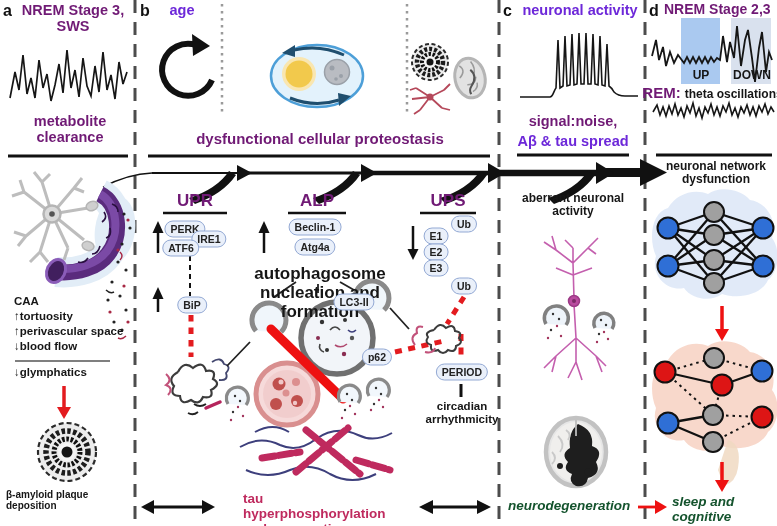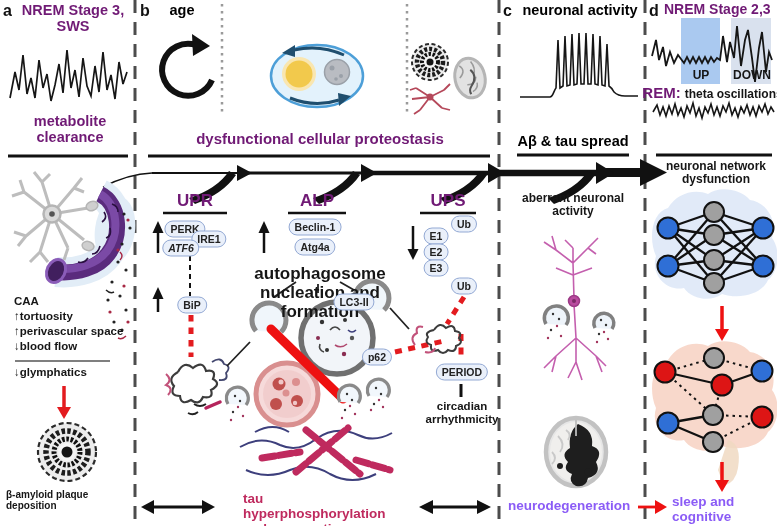--- a/index.html
+++ b/index.html
@@ -2,23 +2,23 @@
 <html><head>
 <meta charset="utf-8">
 <style>
   html,body{margin:0;padding:0;background:#fff;}
   #fig{position:relative;width:777px;height:526px;background:#ffffff;overflow:hidden;
        font-family:"Liberation Sans", sans-serif;}
   #art{position:absolute;left:0;top:0;}
   .txt{position:absolute;font-weight:bold;line-height:1.12;color:#161616;}
   .ctr{text-align:center;}
   .red{color:#701a75;}
-  .grn{color:#000000;}
+  .grn{color:#6d28d9;}
   .mag{color:#bf2a5e;}
-  .gry{color:#8b5cf6;}
+  .gry{color:#14532d;font-style:italic;}
   .ltr{font-size:16px;font-weight:800;color:#111;}
   .pill{position:absolute;transform:translate(-50%,-50%);background:#eaf0fa;border:1.6px solid #93a9d4;
         border-radius:9px;padding:0 5px;height:15px;line-height:14px;font-size:10.5px;font-weight:bold;
         color:#222;white-space:nowrap;z-index:3;}
   .remrow{display:flex;align-items:baseline;justify-content:center;gap:4px;white-space:nowrap;}
 </style>
 </head>
 <body>
 
 <div id="fig">
@@ -413,35 +413,36 @@
 
   <div class="txt ctr red" style="left:163px;top:191px;width:64px;font-size:17px;">UPR</div>
   <div class="txt ctr red" style="left:288px;top:191px;width:58px;font-size:17px;">ALP</div>
   <div class="txt ctr red" style="left:420px;top:191px;width:56px;font-size:17px;">UPS</div>
   <div class="txt ctr" style="left:248px;top:264px;width:144px;font-size:17px;">autophagosome nucleation and formation</div>
   <div class="txt ctr" style="left:424px;top:400px;width:76px;font-size:11.5px;">circadian arrhythmicity</div>
   <div class="txt mag" style="left:243px;top:491px;width:162px;font-size:13.5px;">tau hyperphosphorylation and aggregation</div>
 
   <div class="pill" style="left:185px;top:229px;">PERK</div>
   <div class="pill" style="left:209px;top:239px;">IRE1</div>
-  <div class="pill" style="left:181px;top:248px;font-style:italic;">ATF6</div>
+  <div class="pill" style="left:181px;top:248px;">ATF6</div>
   <div class="pill" style="left:192px;top:305px;">BiP</div>
   <div class="pill" style="left:315px;top:227px;">Beclin-1</div>
   <div class="pill" style="left:315px;top:247px;">Atg4a</div>
   <div class="pill" style="left:317px;top:302px;margin-left:37px;">LC3-II</div>
   <div class="pill" style="left:377px;top:357px;">p62</div>
   <div class="pill" style="left:464px;top:224px;">Ub</div>
   <div class="pill" style="left:436px;top:236px;">E1</div>
   <div class="pill" style="left:436px;top:252px;">E2</div>
   <div class="pill" style="left:436px;top:268px;">E3</div>
   <div class="pill" style="left:464px;top:286px;">Ub</div>
   <div class="pill" style="left:462px;top:372px;">PERIOD</div>
 
   <div class="txt ltr" style="left:503px;top:2px;">c</div>
   <div class="txt ctr grn" style="left:518px;top:2px;width:124px;font-size:14.5px;">neuronal activity</div>
+  <div class="txt ctr red" style="left:508px;top:113px;width:130px;font-size:14.5px;">signal:noise,</div>
   <div class="txt ctr grn" style="left:508px;top:133px;width:130px;font-size:14.5px;">Aβ &amp; tau spread</div>
   <div class="txt ctr" style="left:512px;top:192px;width:122px;font-size:12px;">aberrant neuronal activity</div>
   <div class="txt ctr gry" style="left:508px;top:498px;width:122px;font-size:13.5px;">neurodegeneration</div>
 
   <div class="txt ltr" style="left:649px;top:2px;">d</div>
   <div class="txt red" style="left:664px;top:2px;width:112px;font-size:14px;white-space:nowrap;">NREM Stage 2,3</div>
   <div class="txt ctr" style="left:686px;top:69px;width:30px;font-size:12px;">UP</div>
   <div class="txt ctr" style="left:731px;top:69px;width:42px;font-size:12px;">DOWN</div>
   <div class="txt remrow" style="left:648px;top:85px;width:129px;">
     <span class="red" style="font-size:15px;">REM:</span>

